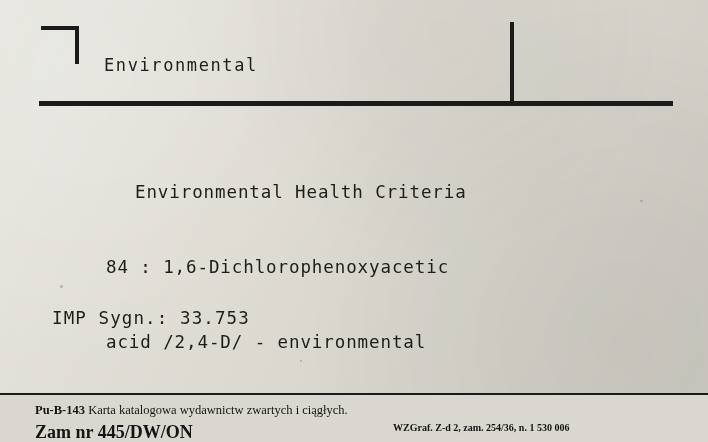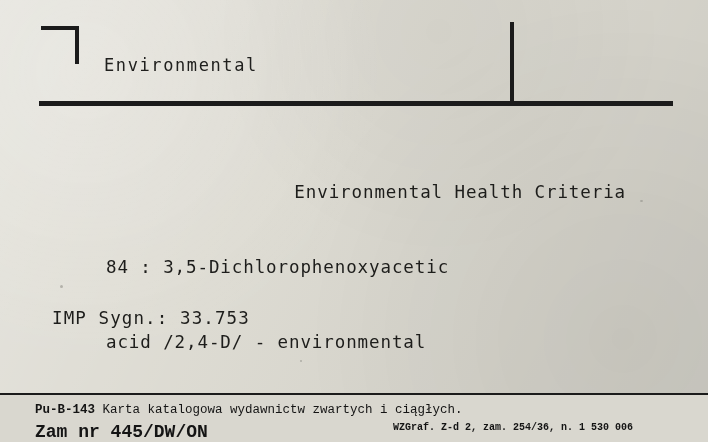--- a/index.html
+++ b/index.html
@@ -75,21 +75,20 @@
     top: 130px;
     width: 520px;
     font-size: 17.5px;
     line-height: 25px;
     letter-spacing: 0.9px;
     color: #1d1d1b;
     white-space: pre;
   }
   .body-line.indent {
     padding-left: 29px;
-    text-align: right;
   }
   .signature {
     position: absolute;
     left: 52px;
     top: 308px;
     font-size: 17.5px;
     letter-spacing: 1.1px;
     color: #1d1d1b;
     white-space: pre;
   }
@@ -101,21 +100,21 @@
     width: 708px;
     height: 2px;
     background: #1b1b1b;
   }
   .footer {
     position: absolute;
     left: 0;
     top: 393px;
     width: 708px;
     height: 49px;
-    font-family: Liberation Mono, monospace;
+    font-family: Liberation Serif, serif;
     border-radius: 7px;
   }
   .footer-row1 {
     position: absolute;
     left: 35px;
     top: 10px;
     font-size: 12.5px;
     color: #141414;
     white-space: nowrap;
   }
@@ -158,21 +157,21 @@
   <div class="speck" style="left:640px;top:200px;width:3px;height:2px;"></div>
 
   <div class="corner-mark"></div>
   <div class="header-vrule"></div>
   <div class="header-rule"></div>
 
   <div class="header-label">Environmental</div>
 
   <div class="body-block">
     <div class="body-line indent">Environmental Health Criteria</div>
-    <div class="body-line">84 : 3,5-Dichlorophenoxyacetic</div>
+    <div class="body-line">84 : 1,6-Dichlorophenoxyacetic</div>
     <div class="body-line">acid /2,4-D/ - environmental</div>
     
   </div>
 
   <div class="signature">IMP Sygn.: 33.753</div>
 
   <div class="footer-rule"></div>
   <div class="footer">
     <div class="footer-row1">
       <span class="bold">Pu-B-143</span>

